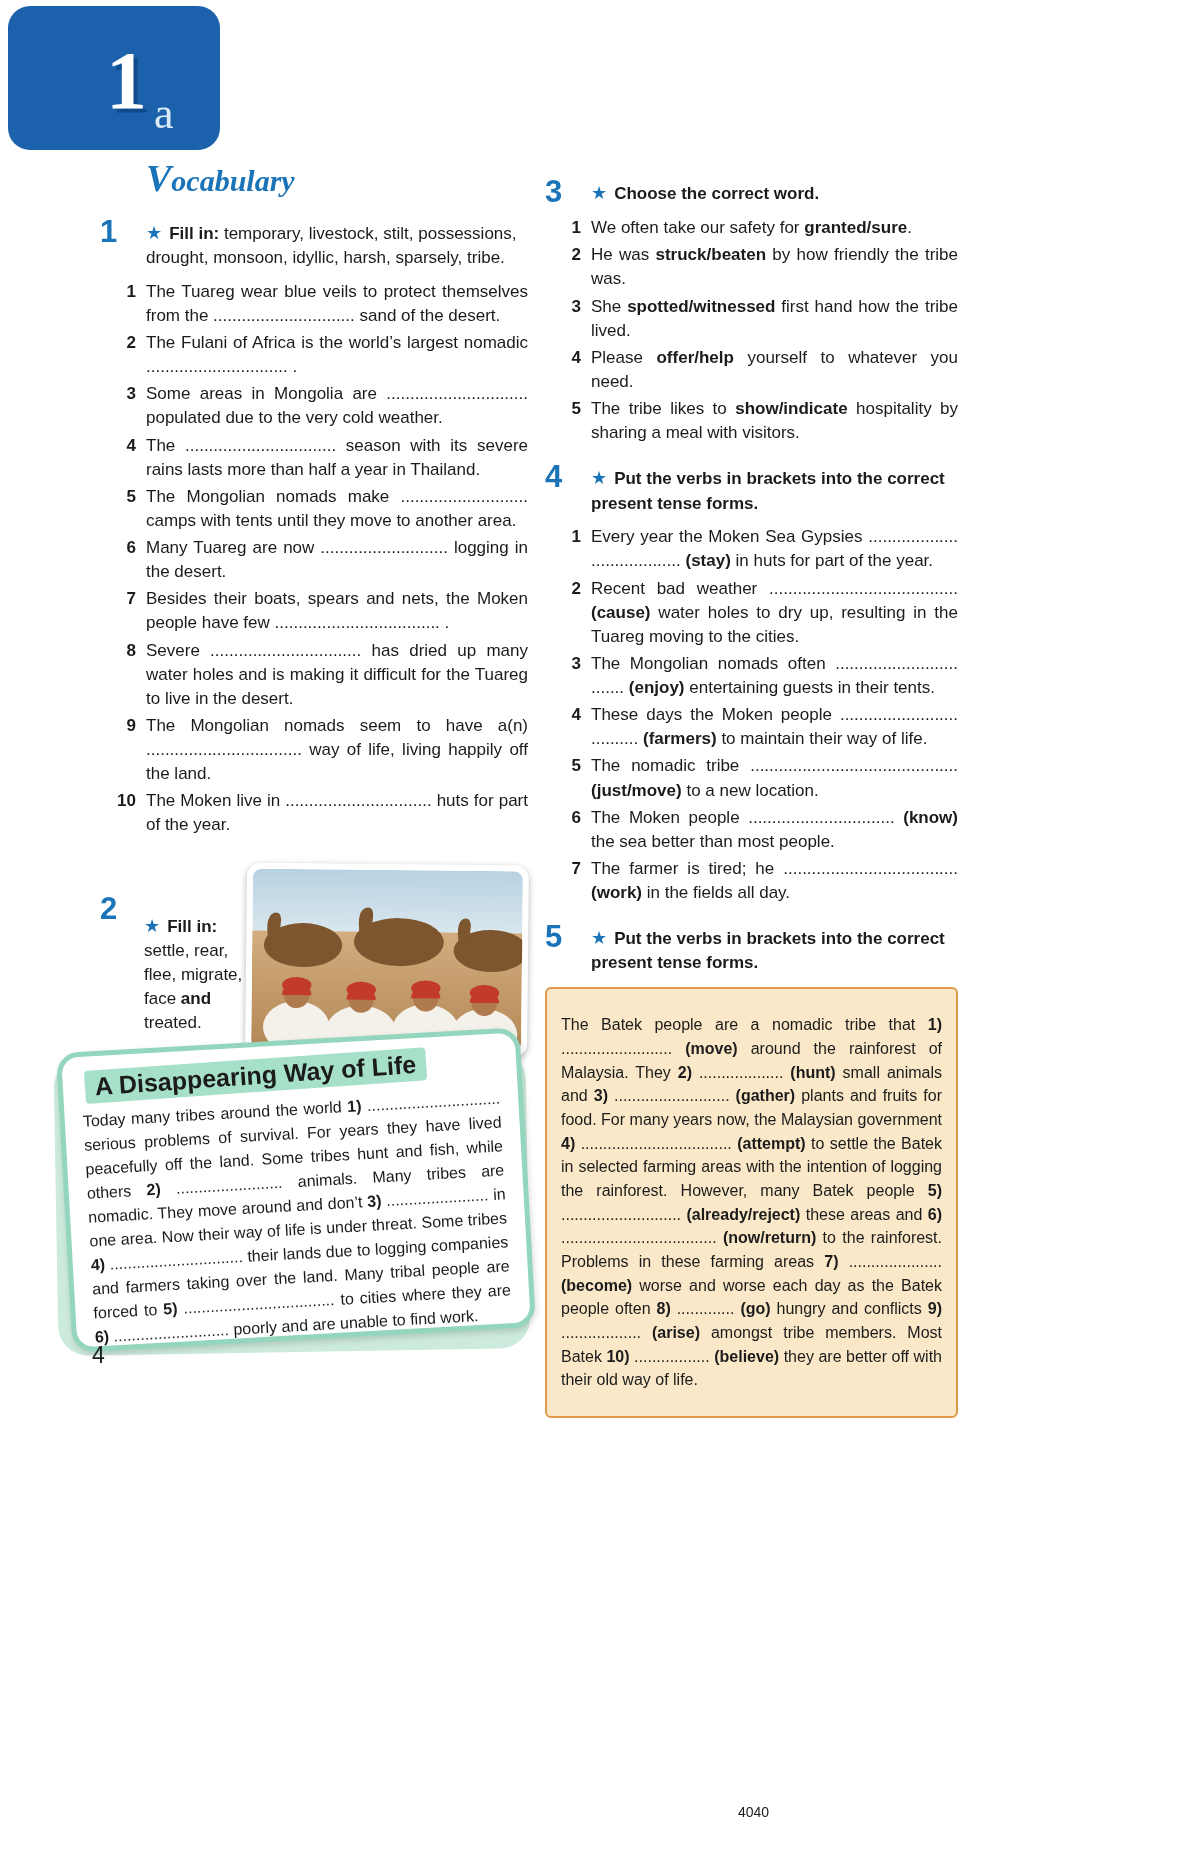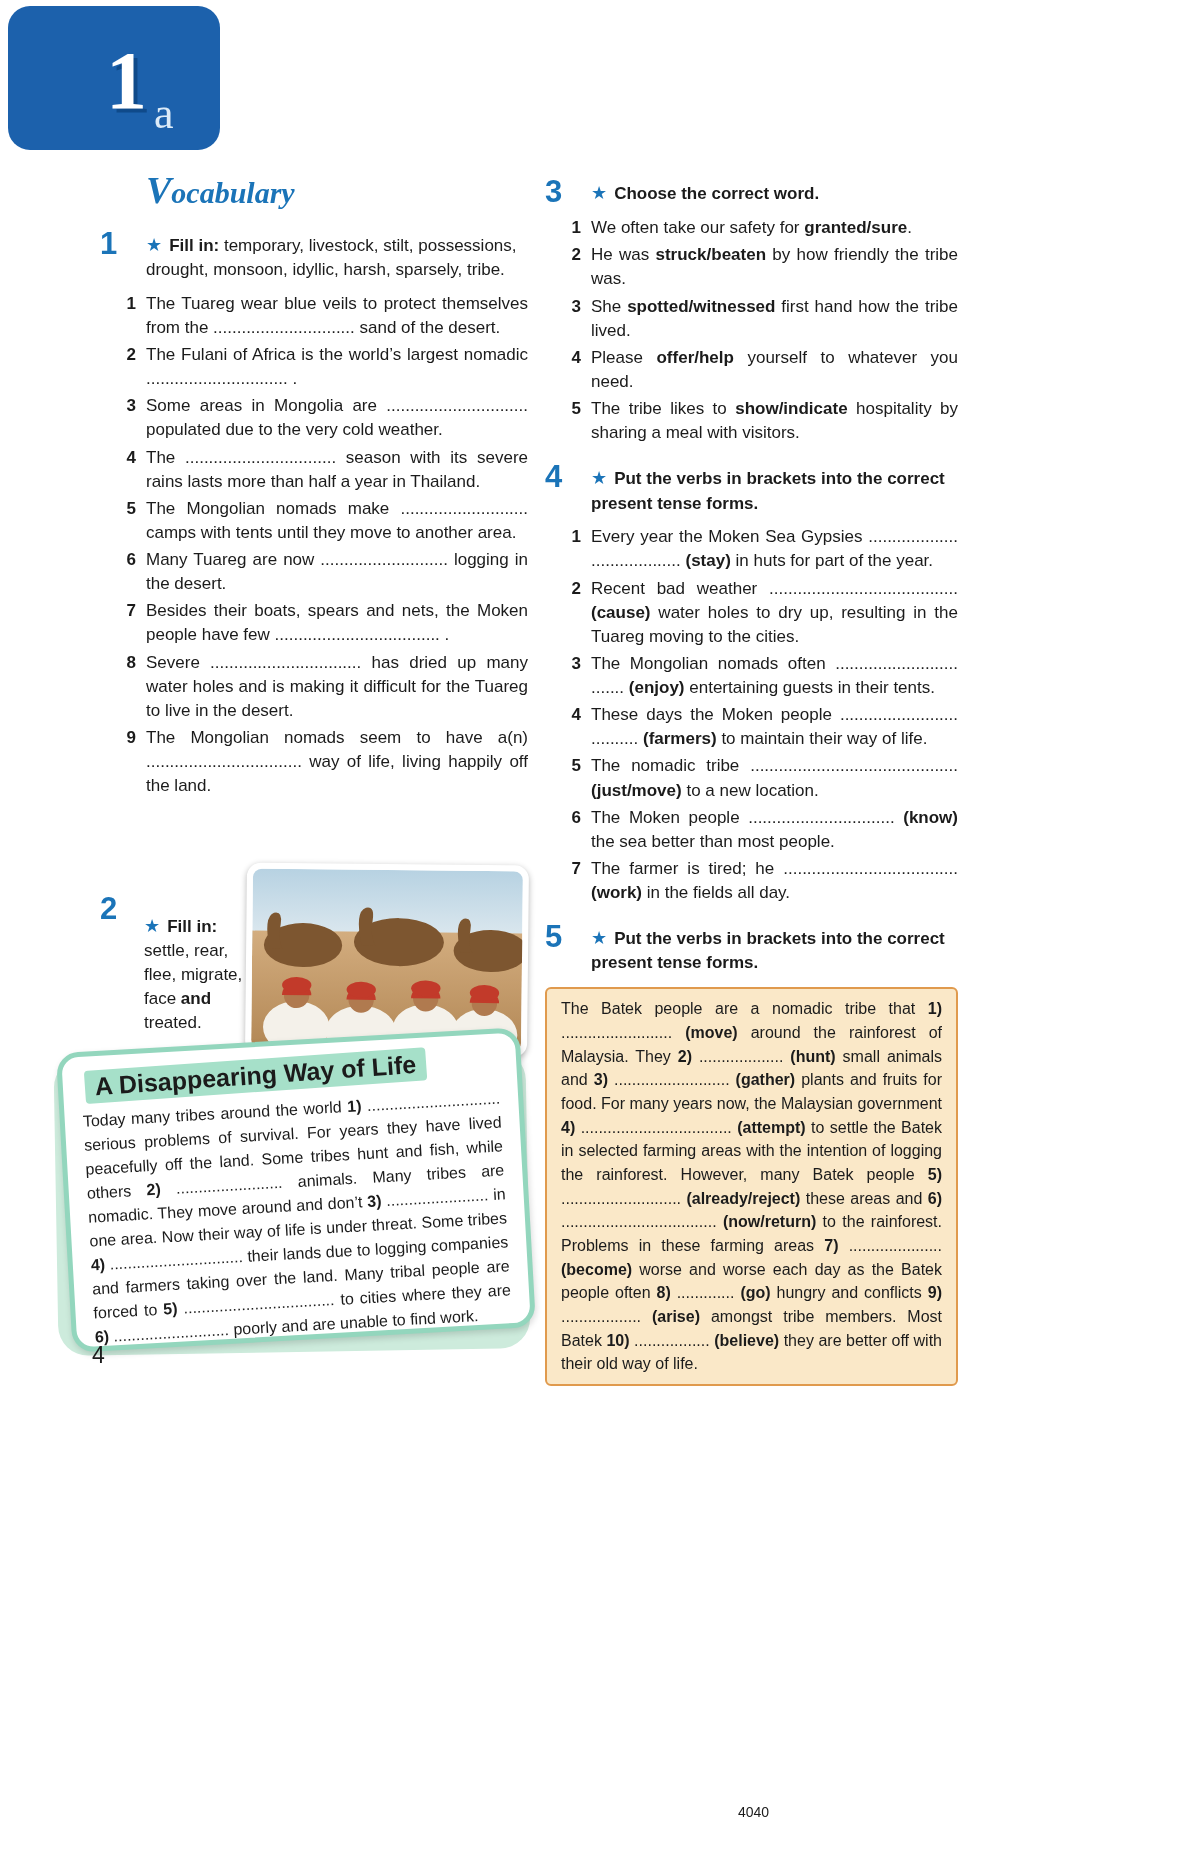--- a/index.html
+++ b/index.html
@@ -29,21 +29,21 @@
     text-shadow: 4px 4px 0 var(--tab_shadow);
   }
   .unit-letter {
     position: absolute; left: 146px; top: 86px;
     font-family: "Liberation Serif", serif;
     font-size: 44px; line-height: 1;
     color: #dcebf8;
   }
 
   
-  .col-left  { position: absolute; left: 100px; top: 170px; width: 428px; }
+  .col-left  { position: absolute; left: 100px; top: 158px; width: 428px; }
   .col-right { position: absolute; left: 545px; top: 176px; width: 413px; }
 
   .section-heading {
     font-family: "Liberation Serif", serif;
     font-style: italic; font-weight: bold;
     font-size: 30px; line-height: 1.1;
     color: var(--accent_blue);
     margin: 0 0 16px 46px;
   }
   .section-heading::first-letter { font-size: 38px; }
@@ -120,21 +120,21 @@
     text-align: justify;
     padding: 0 2px;
   }
 
   
   .batek-box {
     margin-top: 12px;
     background: var(--batek_bg);
     border: 2px solid var(--batek_border);
     border-radius: 6px;
-    padding: 8px 14px;
+    padding: 24px 14px;
     font-size: 16px; line-height: 1.48;
     text-align: justify;
   }
 
   .page-num-left {
     position: absolute; left: 92px; top: 1342px;
     font-size: 23px;
   }
   .footer-code {
     position: absolute; left: 738px; top: 1804px;
@@ -184,20 +184,24 @@
           <span class="item-num">7</span>
           <span class="item-text">Besides their boats, spears and nets, the Moken people have few ................................... .</span>
         </li>
       <li class="item">
           <span class="item-num">8</span>
           <span class="item-text">Severe ................................ has dried up many water holes and is making it difficult for the Tuareg to live in the desert.</span>
         </li>
       <li class="item">
           <span class="item-num">9</span>
           <span class="item-text">The Mongolian nomads seem to have a(n) ................................. way of life, living happily off the land.</span>
+        </li>
+      <li class="item">
+          <span class="item-num">10</span>
+          <span class="item-text">The Moken live in ............................... huts for part of the year.</span>
         </li>
     </ol>
   </div>
 </div>
 
 <div class="ex2-block exercise">
   <div class="ex-num">2</div>
   <div class="ex-intro"><span class="star">★</span><span><span class="b">Fill in: </span><span class="i">settle</span><span>, </span><span class="i">rear</span><span>, </span><span class="i">flee</span><span>, </span><span class="i">migrate</span><span>, </span><span class="i">face</span><span class="b"> and </span><span class="i">treated</span><span>.</span></span></div>
 </div>
 

